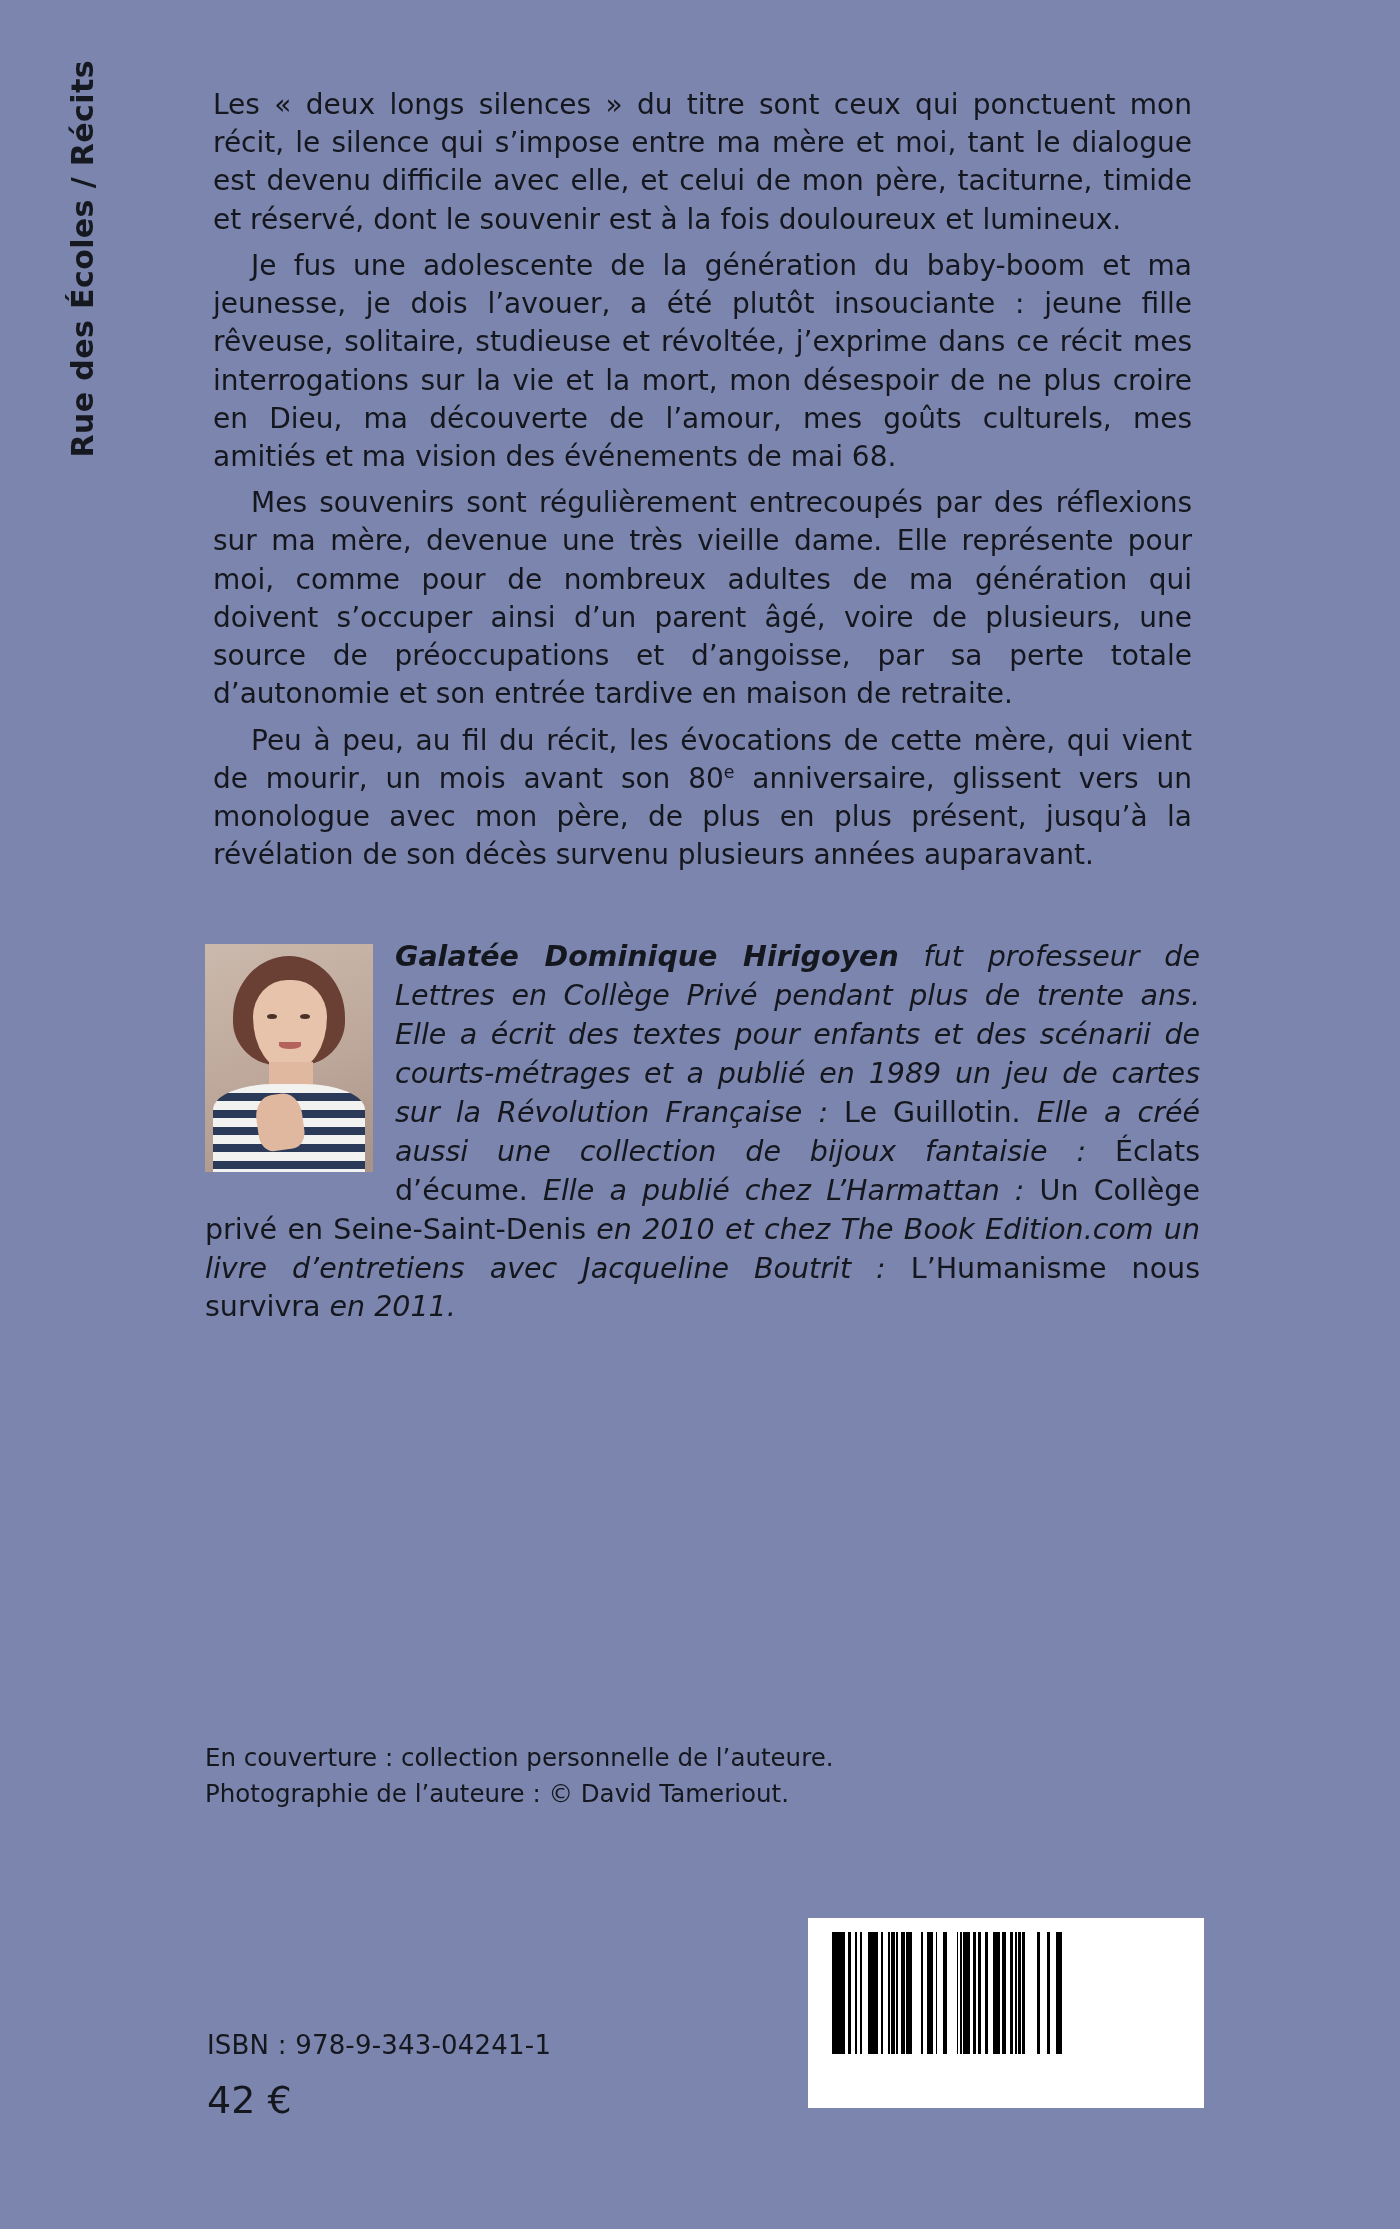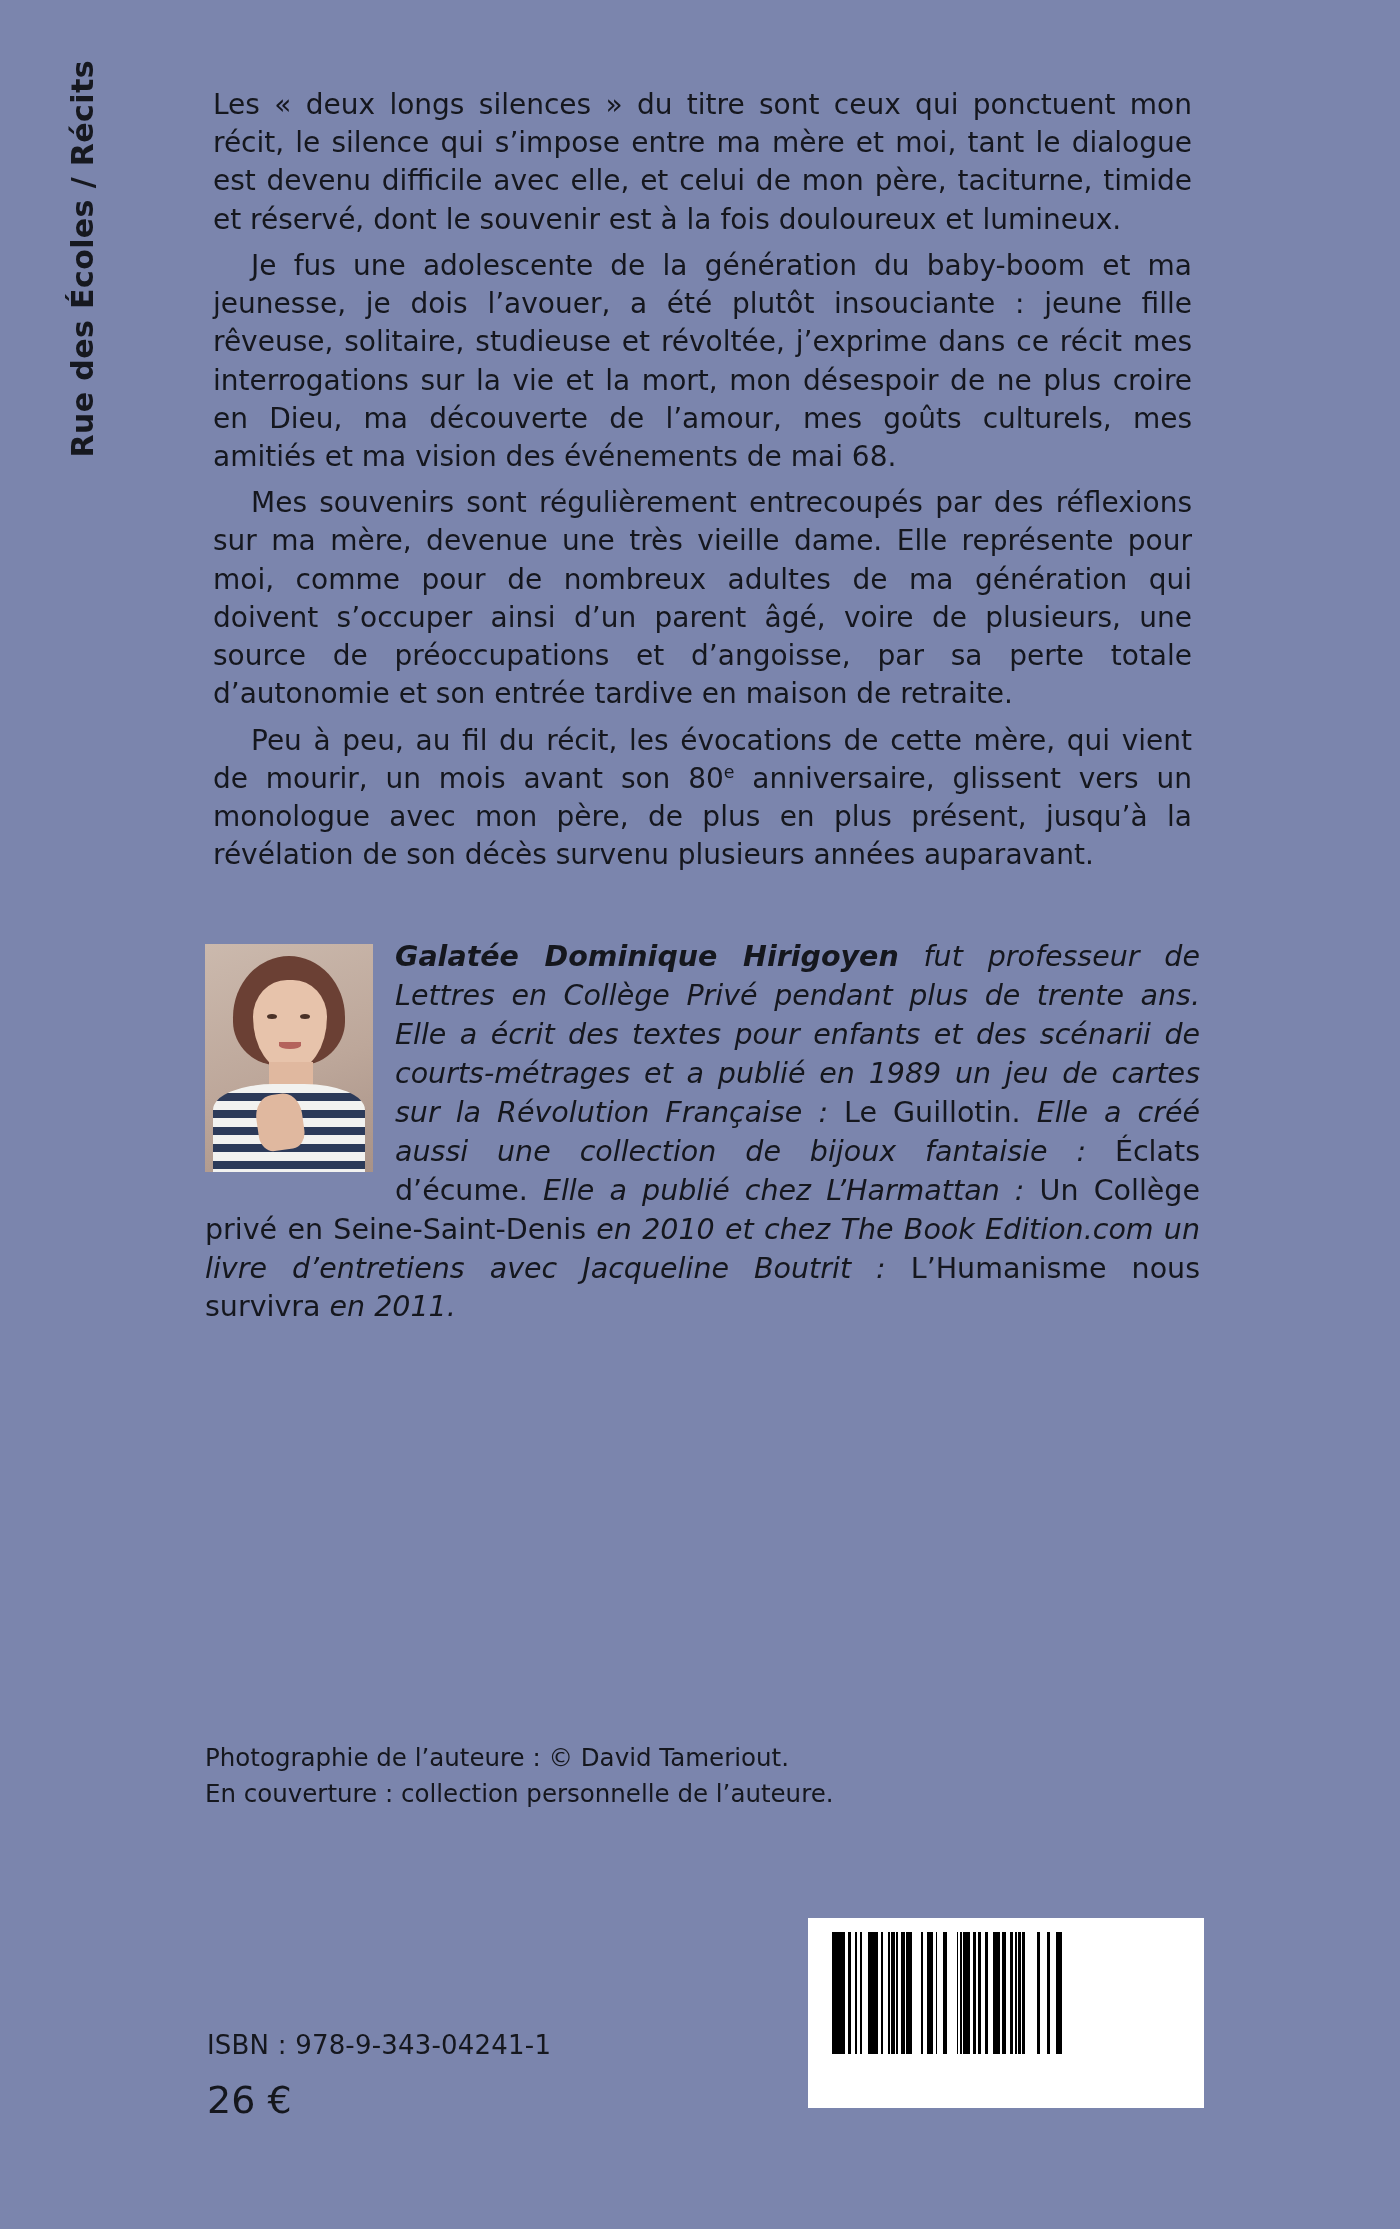--- a/index.html
+++ b/index.html
@@ -262,26 +262,26 @@
       <div class="neck"></div>
       <div class="body"></div>
       <div class="arm"></div>
     </div>
     <span class="name">Galatée Dominique Hirigoyen</span><span class="it"> fut professeur de Lettres en Collège Privé pendant plus de trente ans. Elle a écrit des textes pour enfants et des scénarii de courts-métrages et a publié en 1989 un jeu de cartes sur la Révolution Française : </span><span>Le Guillotin.</span><span class="it"> Elle a créé aussi une collection de bijoux fantaisie : </span><span>Éclats d’écume.</span><span class="it"> Elle a publié chez L’Harmattan : </span><span>Un Collège privé en Seine-Saint-Denis</span><span class="it"> en 2010 et chez The Book Edition.com un livre d’entretiens avec Jacqueline Boutrit : </span><span>L’Humanisme nous survivra</span><span class="it"> en 2011.</span>
   </div>
 
 </div>
 
 <div class="credits">
+  <div>En couverture : collection personnelle de l’auteure.</div>
   <div>Photographie de l’auteure : © David Tameriout.</div>
-  <div>En couverture : collection personnelle de l’auteure.</div>
 </div>
 
 <div class="isbn">ISBN : 978-9-343-04241-1</div>
-<div class="price">26 €</div>
+<div class="price">42 €</div>
 
 <div class="barcode-box">
   <div class="barcode-bars" id="barcode-bars">
       <i class="" style="width:2.5px"></i>
       <i class="" style="width:3.75px"></i>
       <i class="" style="width:2.5px"></i>
       <i class="" style="width:3.75px"></i>
       <i class="sp" style="width:1.25px"></i>
       <i class="sp" style="width:2.5px"></i>
       <i class="" style="width:2.5px"></i>

